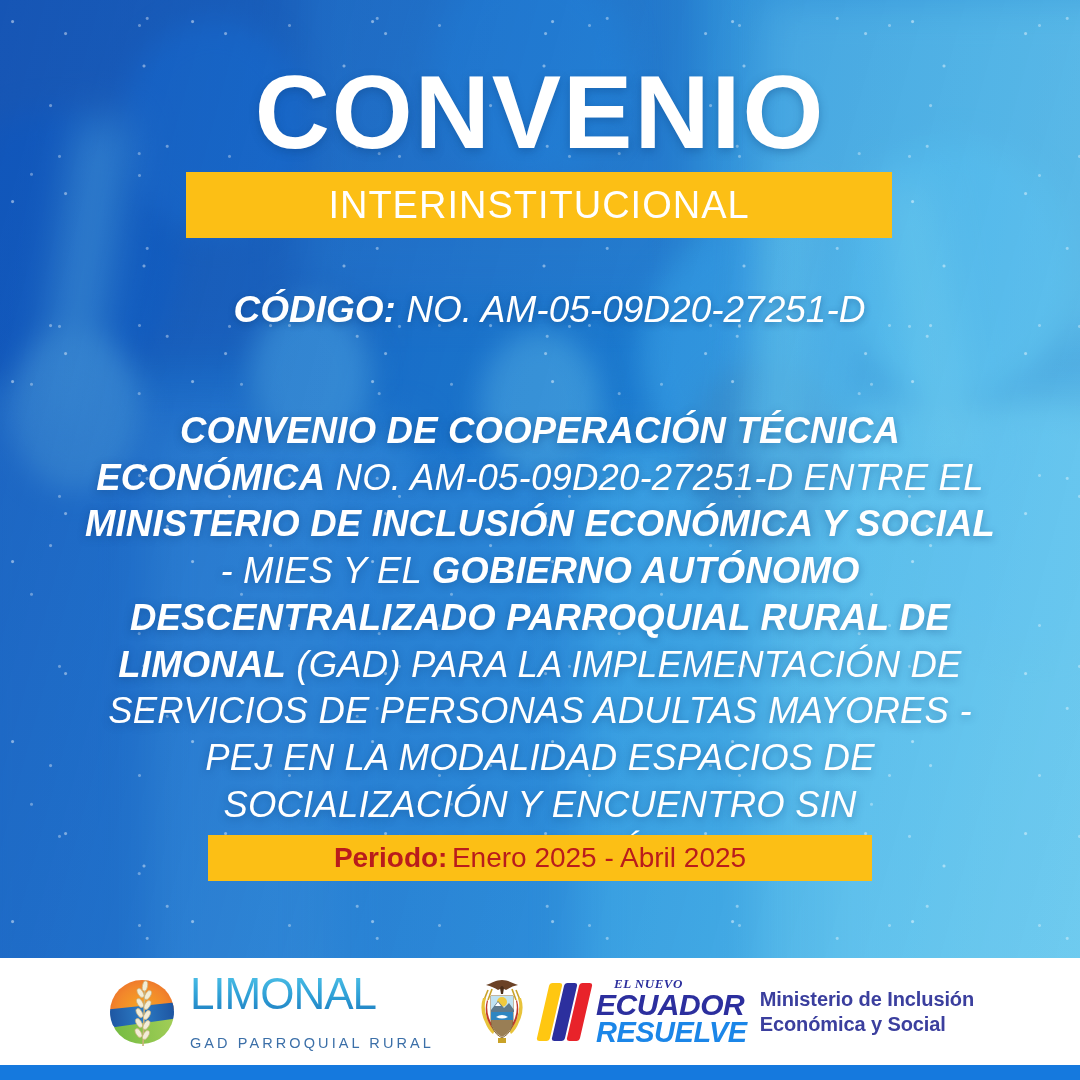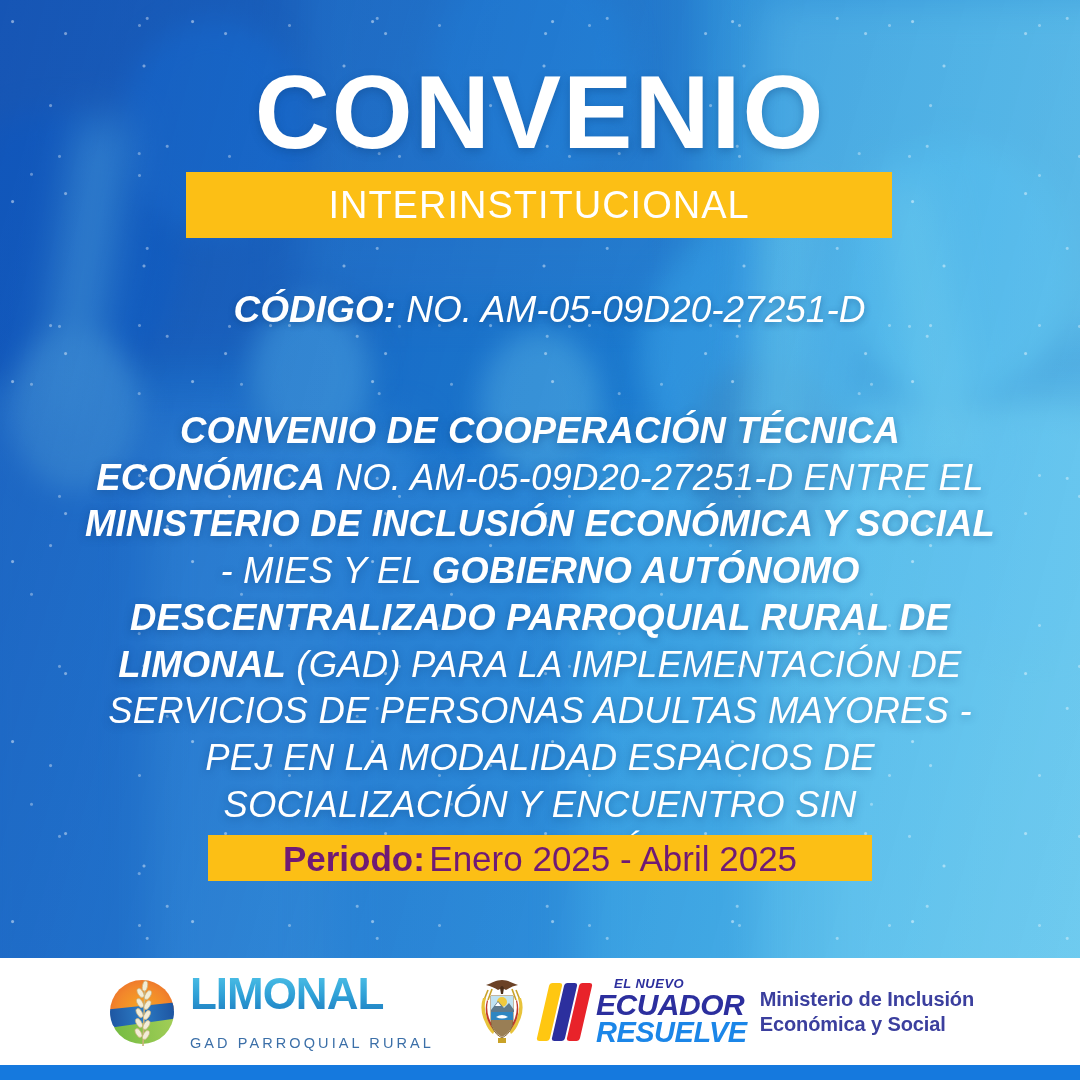--- a/index.html
+++ b/index.html
@@ -59,21 +59,21 @@
   
   .body-text{position:absolute;left:78px;right:78px;top:408px;
     text-align:center;color:#fff;font-style:italic;font-size:36.5px;
     line-height:1.28;letter-spacing:.2px;
     text-shadow:0 2px 8px rgba(10,60,120,.40);}
   .body-text b{font-weight:bold;}
 
   
   .periodo{position:absolute;left:208px;top:835px;width:664px;height:46px;
     background:#FCBF15;display:flex;align-items:center;justify-content:center;}
-  .periodo span{color:#701a75;font-size:35px;line-height:1;white-space:nowrap;}
+  .periodo span{color:#b91c1c;font-size:28px;line-height:1;white-space:nowrap;}
   .periodo .lbl{font-weight:bold;}
 
   
   .footer{position:absolute;left:0;right:0;top:958px;height:107px;background:#fff;
     display:flex;align-items:center;justify-content:center;gap:40px;}
   .bottom-strip{position:absolute;left:0;right:0;top:1065px;height:15px;background:#1579DE;}
 
   .logo-limonal{display:flex;align-items:center;gap:12px;}
   .emblem{position:relative;width:72px;height:72px;}
   .emblem .circ{position:absolute;left:4px;top:4px;width:64px;height:64px;
@@ -82,38 +82,38 @@
     background:radial-gradient(ellipse at 50% 95%, #F6A623 0%, #F2872B 55%, #E8612B 100%);}
   .emblem .bandblue{position:absolute;left:-6px;right:-6px;top:26px;height:22px;
     background:linear-gradient(90deg,#1B4F9C,#2C7BC4,#1B4F9C);
     border-radius:0 0 40px 40px;transform:rotate(-6deg);}
   .emblem .bandgreen{position:absolute;left:-4px;right:-10px;top:43px;height:24px;
     background:linear-gradient(90deg,#6FB93F,#A8D05A);
     border-radius:0 0 40px 40px;transform:rotate(-8deg);}
   .emblem .wheat{position:absolute;left:26px;top:2px;width:22px;height:70px;}
 
   .limonal-type{display:flex;flex-direction:column;line-height:1;}
-  .limonal-main{font-size:44px;font-weight:bold;letter-spacing:-1px;
+  .limonal-main{font-size:44px;font-weight:normal;letter-spacing:-1px;
     background:linear-gradient(180deg,#4FC3E8 0%,#2E9FD6 55%,#1E7BBF 100%);
     -webkit-background-clip:text;background-clip:text;color:transparent;}
   .limonal-sub{font-size:14.5px;letter-spacing:3.1px;color:#3B6FA8;
     margin-top:20px;text-align:center;}
 
   .gov-group{display:flex;align-items:center;gap:13px;}
   .arms{width:56px;height:72px;}
   .ecuador-logo{display:flex;align-items:center;gap:7px;}
   .stripes{width:46px;height:58px;position:relative;}
   .stripes i{position:absolute;top:0;height:100%;width:13px;transform:skewX(-13deg);
     border-radius:3px;display:block;}
   .st1{left:0;background:#FFC711;}
   .st2{left:15px;background:#2C2F9E;}
   .st3{left:30px;background:#E8232A;}
   .ec-type{display:flex;flex-direction:column;line-height:1;font-style:italic;}
   .ec-nuevo{font-size:13px;font-weight:bold;color:#2C2F9E;letter-spacing:.5px;
-    margin-left:18px;}
+    margin-left:18px;font-family:Liberation Serif, serif;}
   .ec-main{font-size:30px;font-weight:bold;color:#2C2F9E;letter-spacing:-.5px;}
   .ec-res{font-size:29px;font-weight:bold;color:#1B86E8;letter-spacing:-.5px;
     margin-top:-2px;}
   .mies-text{font-size:20px;font-weight:bold;color:#3B3F9E;line-height:1.22;
     letter-spacing:-.1px;}
 </style>
 </head>
 <body>
 
 <div class="poster">

